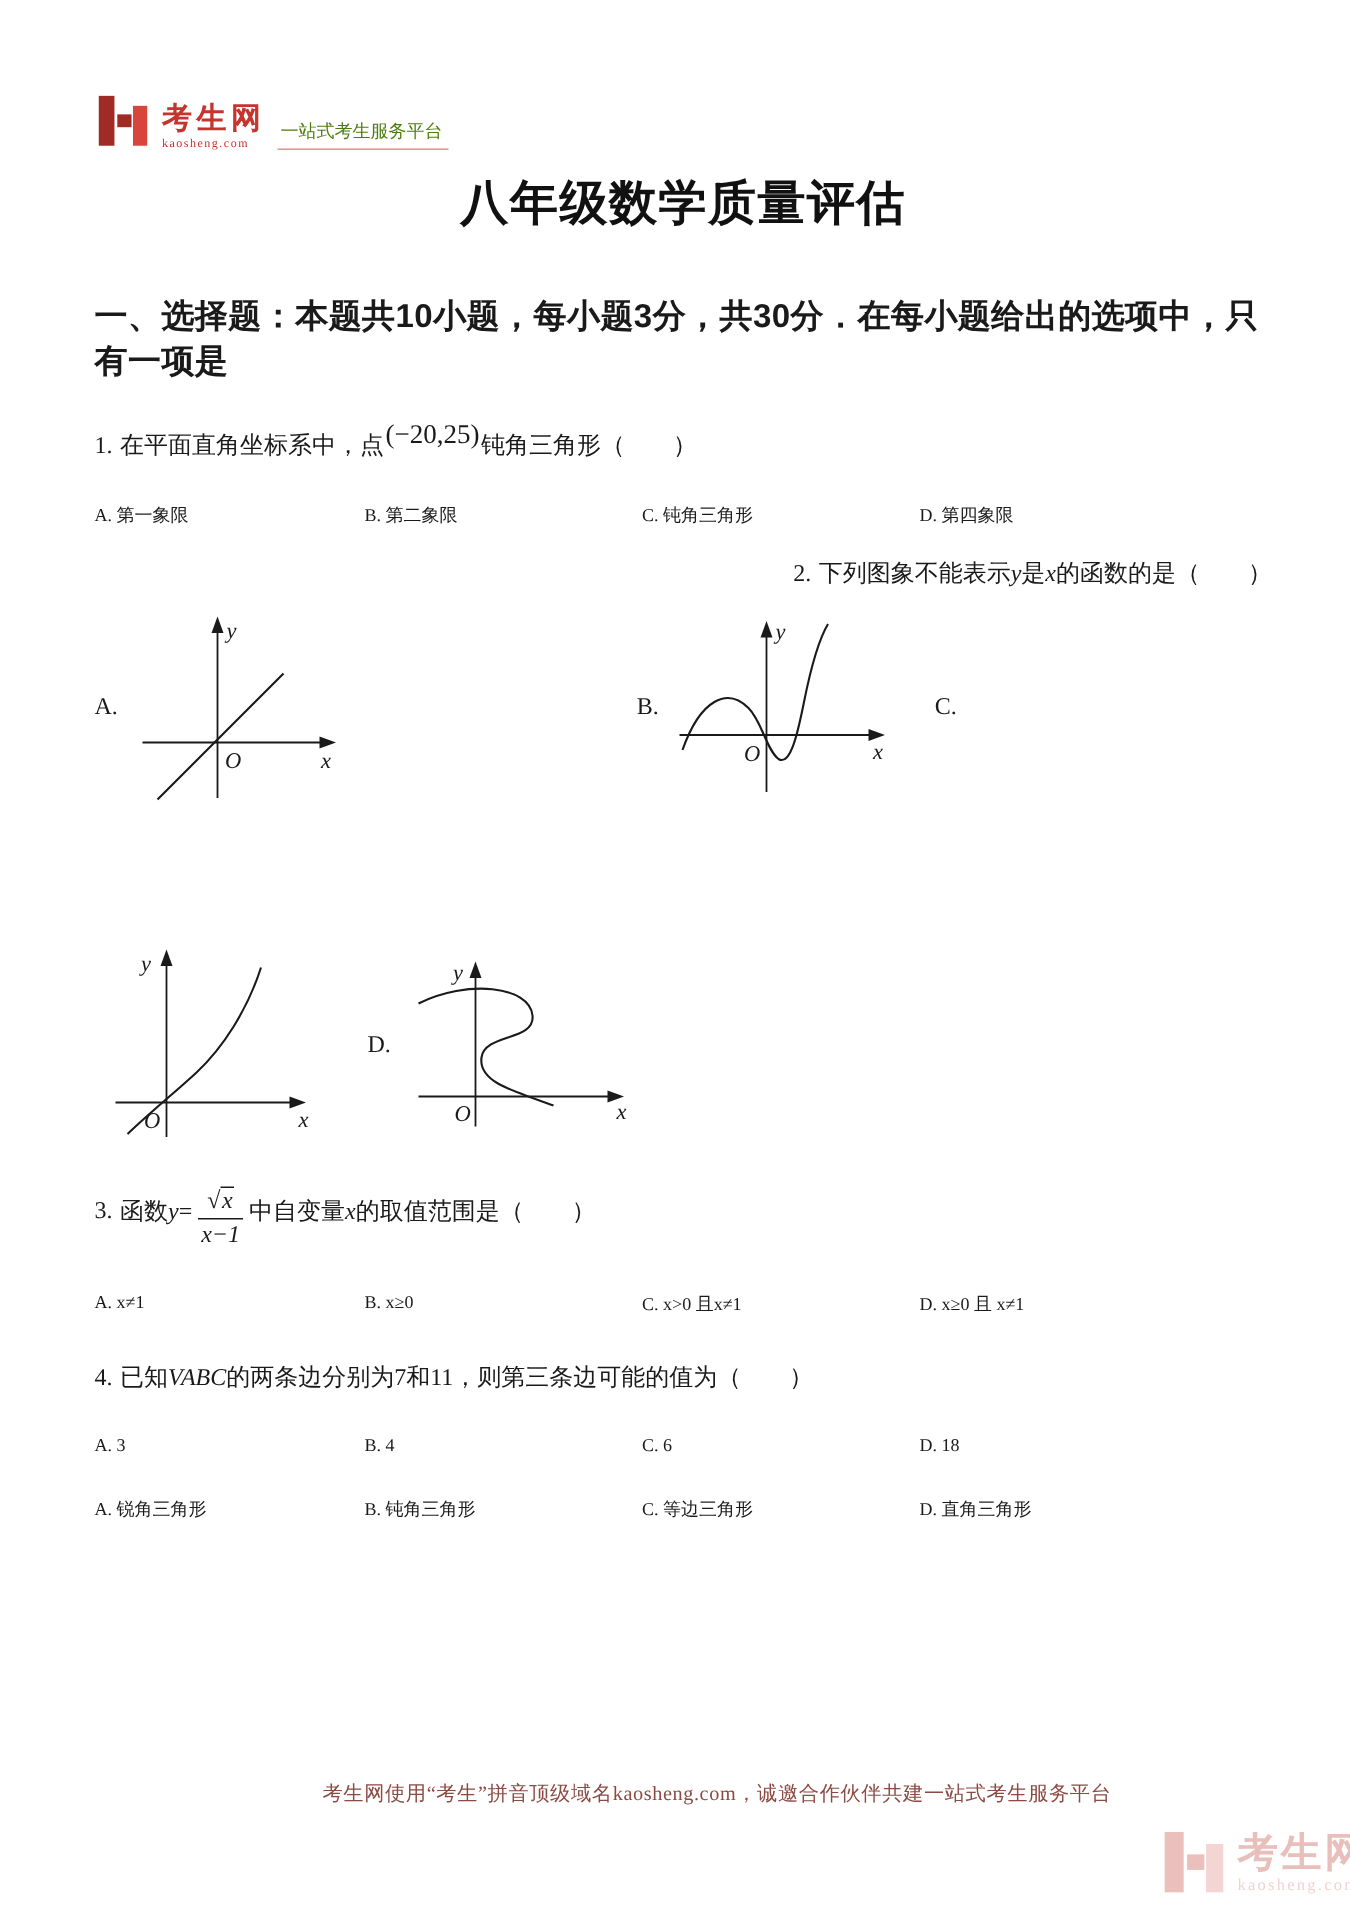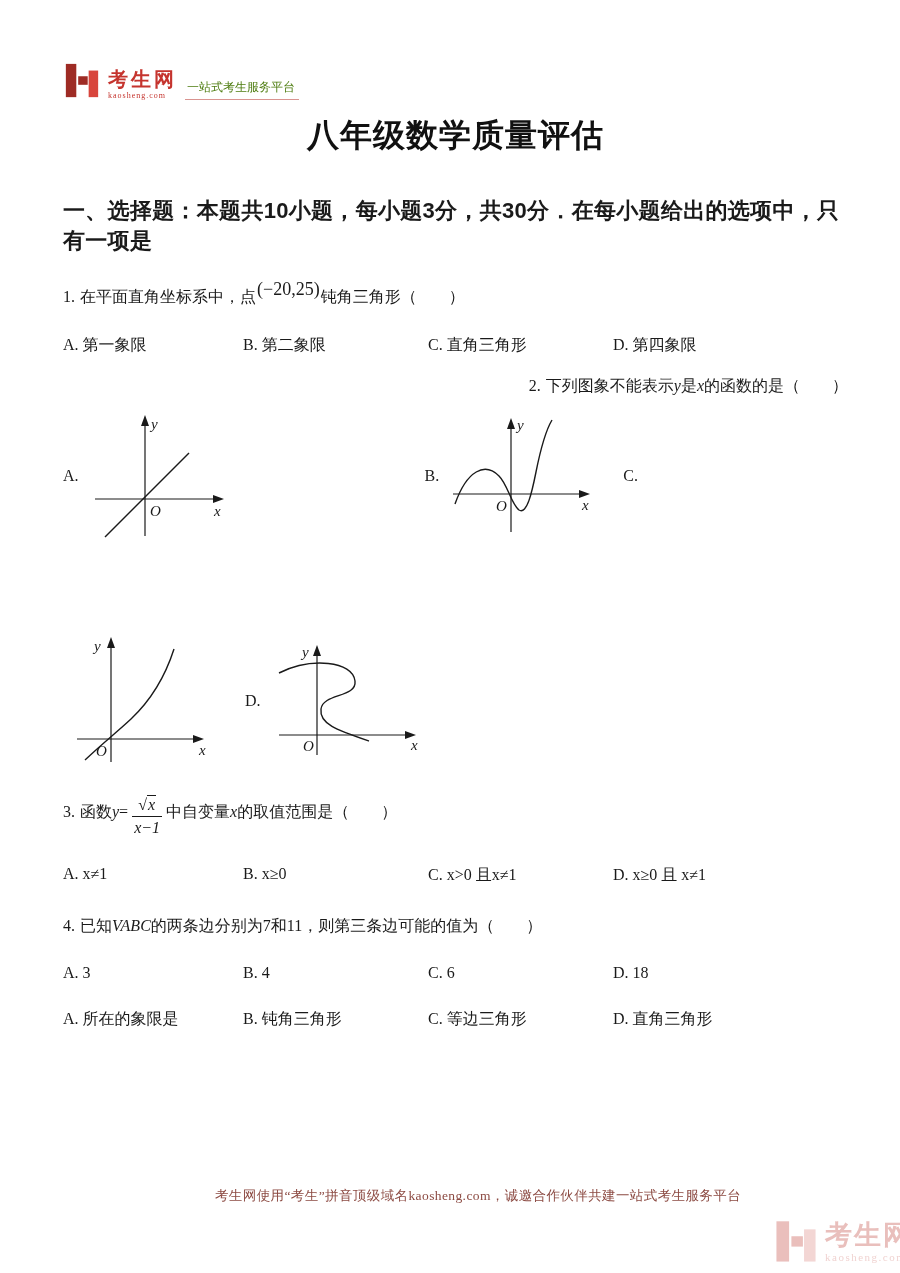--- a/index.html
+++ b/index.html
@@ -24,21 +24,21 @@
   .section { font-family:"Liberation Sans",sans-serif; font-weight:700; font-size:22px; letter-spacing:.3px; }
   .section.l1 { margin-top:38px; }
   .section.l2 { margin-top:44px; }
 
   .stem { font-size:16px; margin-top:30px; }
   .stem.tight { margin-top:20px;text-align:right; }
   .qlabel { margin-right:5px; }
   .mi { font-style:italic; font-family:"Liberation Serif",serif; }
   .math-raised { display:inline-block; transform:translateY(-7px); font-size:18px; font-family:"Liberation Serif",serif; margin:0 1px; }
 
-  .options { display:grid; grid-template-columns:180px 185px 185px 1fr; font-size:16px; margin-top:27px; }
+  .options { display:grid; grid-template-columns:180px 185px 185px 1fr; font-size:12px; margin-top:27px; }
 
   
   .graph-row { display:flex; align-items:center; }
   .row1 { margin-top:14px; }
   .row2 { margin-top:92px; }
   .glabel { font-size:16px; }
   .svg-a { margin-left:8px; }
   .lab-b { margin-left:198px; }
   .svg-b { margin-left:6px; }
   .lab-c { margin-left:28px; }
@@ -84,21 +84,21 @@
   </div>
 
   <h1 class="title">八年级数学质量评估</h1>
 
   <p class="section l1">一、选择题：本题共10小题，每小题3分，共30分．在每小题给出的选项中，只有一项是</p>
 
   <p class="stem"><span class="qlabel">1.</span><span>在平面直角坐标系中，点</span><span class="math-raised">(−20,25)</span><span>钝角三角形（　　）</span></p>
   <div class="options">
     <span>A. 第一象限</span>
     <span>B. 第二象限</span>
-    <span>C. 直角三角形</span>
+    <span>C. 钝角三角形</span>
     <span>D. 第四象限</span>
   </div>
 
   <p class="stem tight"><span class="qlabel">2.</span><span>下列图象不能表示</span><span class="mi">y</span><span>是</span><span class="mi">x</span><span>的函数的是（　　）</span></p>
 
   <div class="graph-row row1">
     <span class="glabel">A.</span>
     <svg class="svg-a" width="140" height="130" viewBox="0 0 140 130">
       <line class="axis" x1="8" y1="88" x2="128" y2="88"></line>
       <polygon class="ah" points="137,88 126,84 126,92"></polygon>
@@ -157,21 +157,21 @@
 
   <p class="stem"><span class="qlabel">4.</span><span>已知</span><span class="mi">VABC</span><span>的两条边分别为7和11，则第三条边可能的值为（　　）</span></p>
   <div class="options">
     <span>A. 3</span>
     <span>B. 4</span>
     <span>C. 6</span>
     <span>D. 18</span>
   </div>
 
   <div class="options">
-    <span>A. 所在的象限是</span>
+    <span>A. 锐角三角形</span>
     <span>B. 钝角三角形</span>
     <span>C. 等边三角形</span>
     <span>D. 直角三角形</span>
   </div>
 
   <p class="footer">考生网使用“考生”拼音顶级域名kaosheng.com，诚邀合作伙伴共建一站式考生服务平台</p>
 
   <div class="watermark">
     <svg class="wm-icon" viewBox="0 0 40 40">
       <rect x="3" y="2" width="11" height="35" fill="#eabfbc"></rect>

